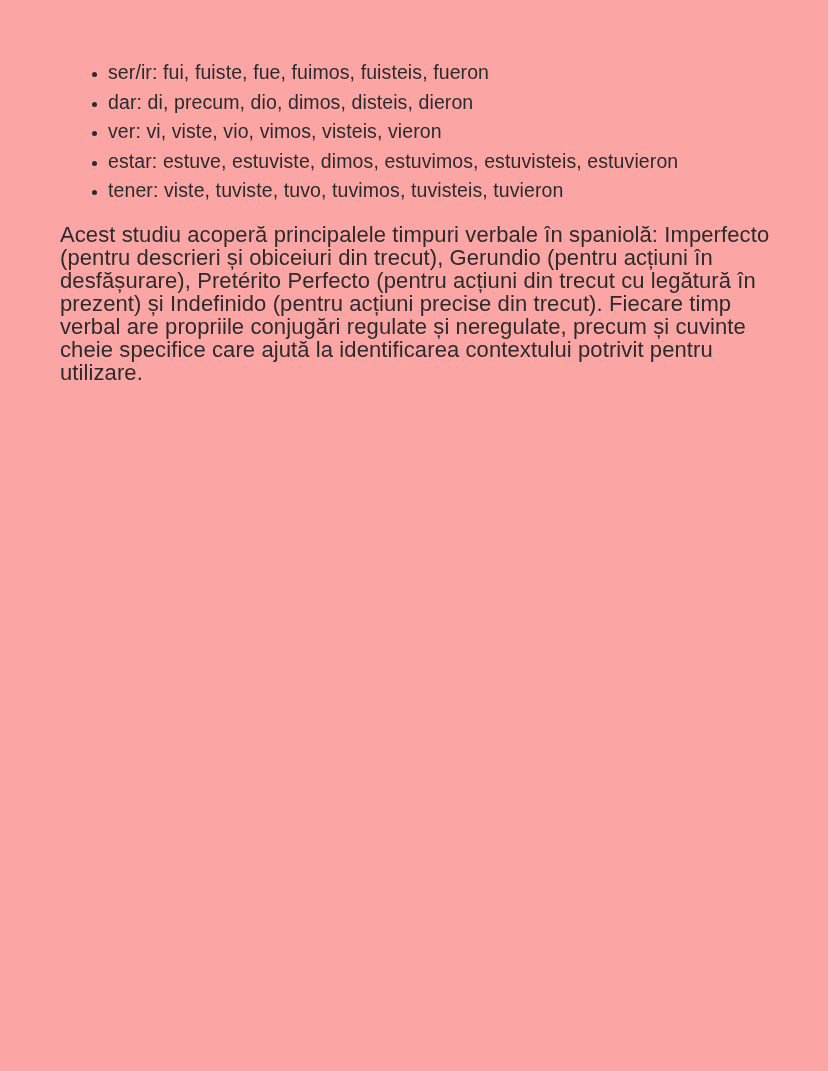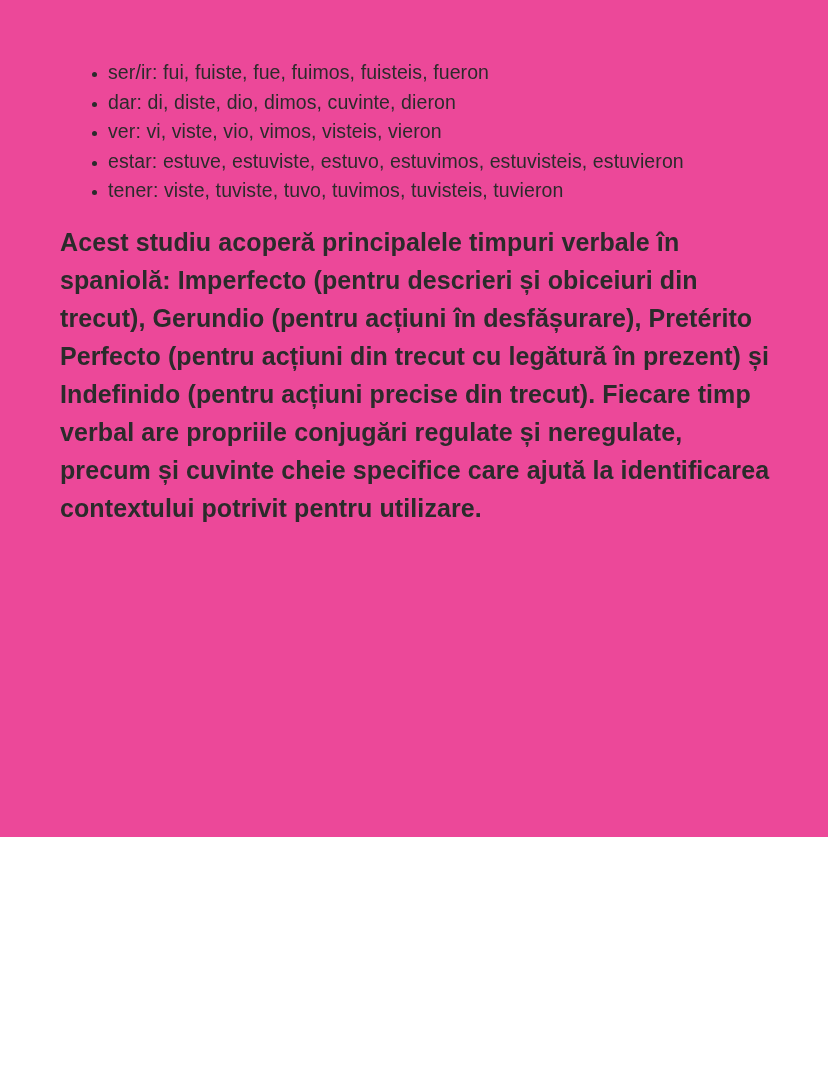--- a/index.html
+++ b/index.html
@@ -10,56 +10,55 @@
     body {
       width: 828px;
       height: 1071px;
       overflow: hidden;
       font-family: "Liberation Sans", "DejaVu Sans", sans-serif;
       color: #2b2b2b;
     }
     .page {
       box-sizing: border-box;
       width: 828px;
-      height: 837px;
+      height: 1071px;
       padding: 58px 55px 0 60px;
-      background: #ec4899;
+      background: #fca5a5;
     }
     .verb-list {
       margin: 0;
       padding: 0 0 0 48px;
       list-style: disc outside;
       max-width: 712px;
     }
     .verb-list li {
       font-size: 19.5px;
       line-height: 29.5px;
       letter-spacing: 0.1px;
     }
     .verb-list li::marker {
       font-size: 16px;
       color: #2b2b2b;
     }
     .summary {
       margin: 17px 0 0 0;
       max-width: 712px;
-      font-size: 25px;
-      line-height: 38px;
+      font-size: 22px;
+      line-height: 23px;
       letter-spacing: 0.1px;
-      font-weight: bold;
     }
   </style>
 </head>
 <body>
 
 <div class="page">
 
   <ul class="verb-list">
     <li>ser/ir: fui, fuiste, fue, fuimos, fuisteis, fueron</li>
-    <li>dar: di, diste, dio, dimos, cuvinte, dieron</li>
+    <li>dar: di, precum, dio, dimos, disteis, dieron</li>
     <li>ver: vi, viste, vio, vimos, visteis, vieron</li>
-    <li>estar: estuve, estuviste, estuvo, estuvimos, estuvisteis, estuvieron</li>
+    <li>estar: estuve, estuviste, dimos, estuvimos, estuvisteis, estuvieron</li>
     <li>tener: viste, tuviste, tuvo, tuvimos, tuvisteis, tuvieron</li>
   </ul>
 
   <p class="summary">Acest studiu acoperă principalele timpuri verbale în spaniolă: Imperfecto (pentru descrieri și obiceiuri din trecut), Gerundio (pentru acțiuni în desfășurare), Pretérito Perfecto (pentru acțiuni din trecut cu legătură în prezent) și Indefinido (pentru acțiuni precise din trecut). Fiecare timp verbal are propriile conjugări regulate și neregulate, precum și cuvinte cheie specifice care ajută la identificarea contextului potrivit pentru utilizare.</p>
 
 </div>
 
 </body></html>

